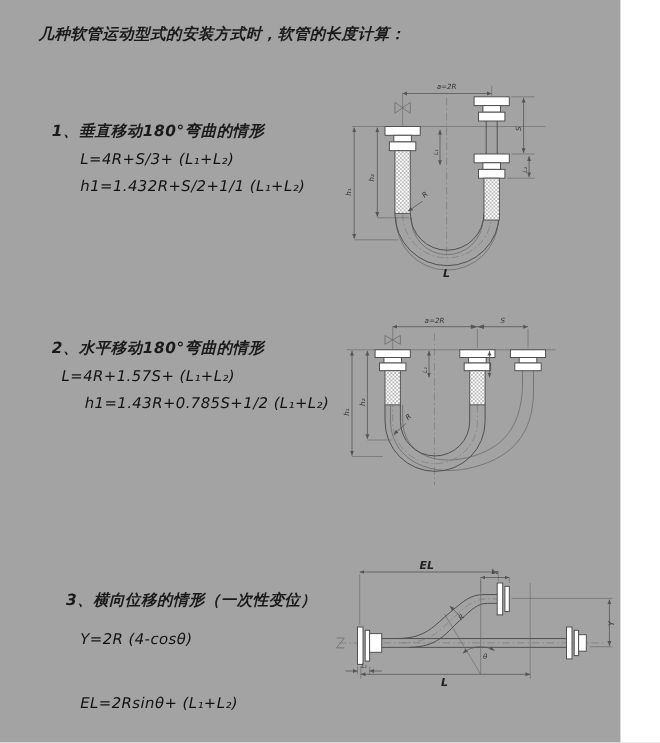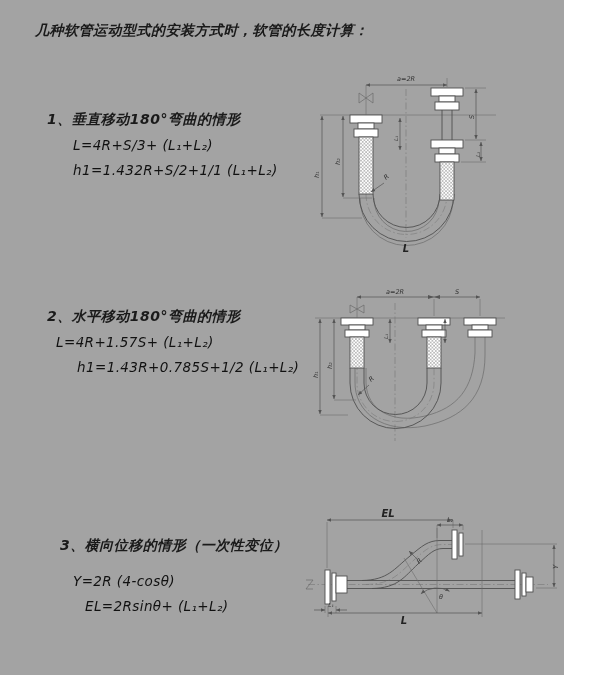--- a/index.html
+++ b/index.html
@@ -6,21 +6,21 @@
   .page{
     position:relative;width:564px;height:675px;background:#a3a3a3;overflow:hidden;
     font-family:"DejaVu Sans","Liberation Sans",sans-serif;color:#1a1a1a;font-style:italic;
   }
   .abs{position:absolute;}
   .doc-title{left:35px;top:22px;font-size:14px;font-weight:600;letter-spacing:.5px;}
   .sec-heading{font-size:14px;font-weight:600;letter-spacing:.5px;}
   .formula{font-size:13.5px;font-weight:400;letter-spacing:.4px;color:#111;}
   #h1{left:47px;top:111px;} #f11{left:73px;top:137px;} #f12{left:73px;top:162px;} #f13{left:73px;top:187px;}
   #h2{left:47px;top:308px;} #f21{left:56px;top:334px;} #f22{left:77px;top:359px;text-align:center;} #f23{left:73px;top:384px;}
-  #h3{left:60px;top:521px;margin-top:16px;} #f31{left:73px;top:548px;} #f32{left:73px;top:573px;} #f33{left:73px;top:598px;margin-left:12px;}
+  #h3{left:60px;top:521px;margin-top:16px;} #f31{left:73px;top:548px;} #f32{left:73px;top:573px;} #f33{left:73px;top:632px;}
   #d1{left:310px;top:62px;} #d2{left:310px;top:283px;} #d3{left:300px;top:500px;}
   svg{display:block;}
   svg text{font-family:"DejaVu Sans","Liberation Sans",sans-serif;fill:#333;}
   .dimline{stroke:#555;stroke-width:0.7;fill:none;}
   .thin{stroke:#666;stroke-width:0.55;fill:none;}
   .draw{stroke:#4f4f4f;stroke-width:0.9;fill:none;}
   .draw2{stroke:#6a6a6a;stroke-width:0.7;fill:none;}
   .cl{stroke:#777;stroke-width:0.6;fill:none;stroke-dasharray:7 2.5 1.5 2.5;}
   .clh{stroke:#777;stroke-width:0.55;fill:none;stroke-dasharray:7 2.5 1.5 2.5;}
   .fit{fill:#ffffff;stroke:#4f4f4f;stroke-width:0.9;} .lblM{font-size:6.5px;} .lblT{font-size:5.5px;} .lblL{font-size:10px;font-weight:600;fill:#222;}

